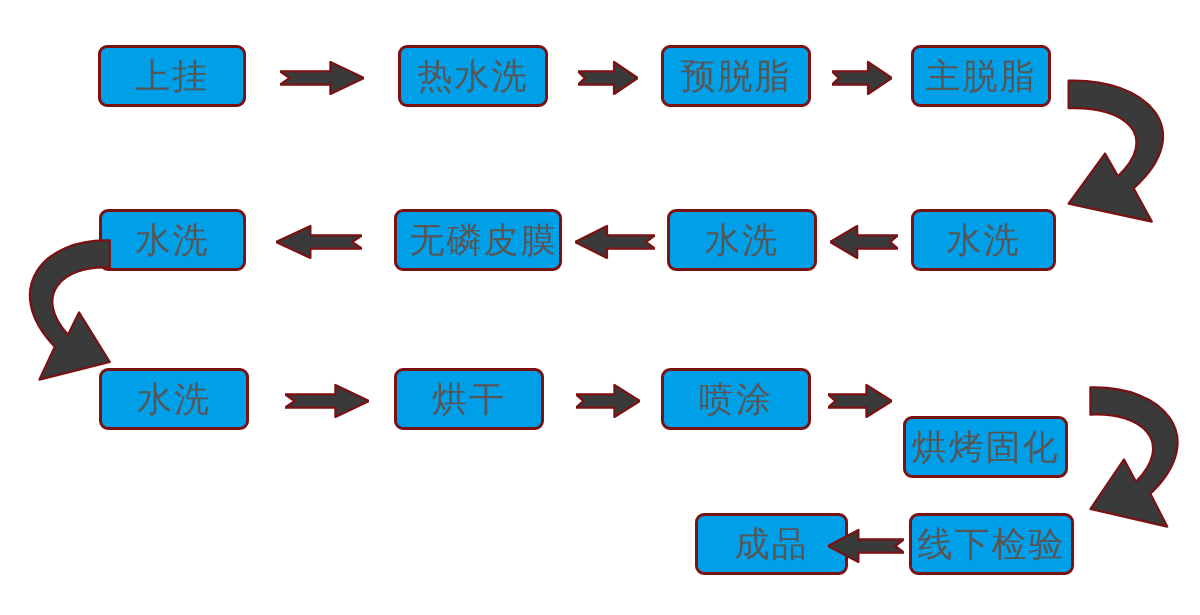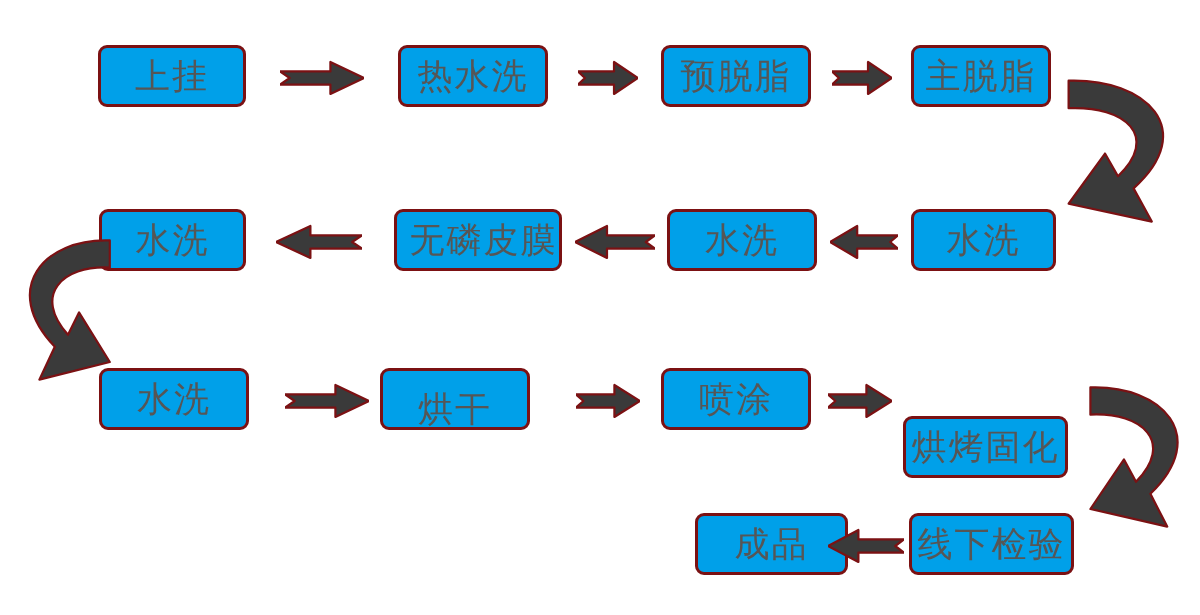--- a/index.html
+++ b/index.html
@@ -71,21 +71,21 @@
     </div>
     <div class="node" style="left: 394px; top: 209px; width: 168px; height: 62px; padding-left: 11px;">
       <span>无磷皮膜</span>
     </div>
     <div class="node" style="left: 99px; top: 209px; width: 147px; height: 62px;">
       <span>水洗</span>
     </div>
     <div class="node" style="left: 99px; top: 368px; width: 150px; height: 62px;">
       <span>水洗</span>
     </div>
-    <div class="node" style="left: 380px; top: 368px; width: 150px; height: 62px; align-items: flex-end;">
+    <div class="node" style="left: 394px; top: 368px; width: 150px; height: 62px;">
       <span>烘干</span>
     </div>
     <div class="node" style="left: 661px; top: 368px; width: 150px; height: 62px;">
       <span>喷涂</span>
     </div>
     <div class="node" style="left: 903px; top: 368px; width: 165px; height: 62px; margin-top: 48px;">
       <span>烘烤固化</span>
     </div>
     <div class="node" style="left: 909px; top: 513px; width: 165px; height: 62px;">
       <span>线下检验</span>

